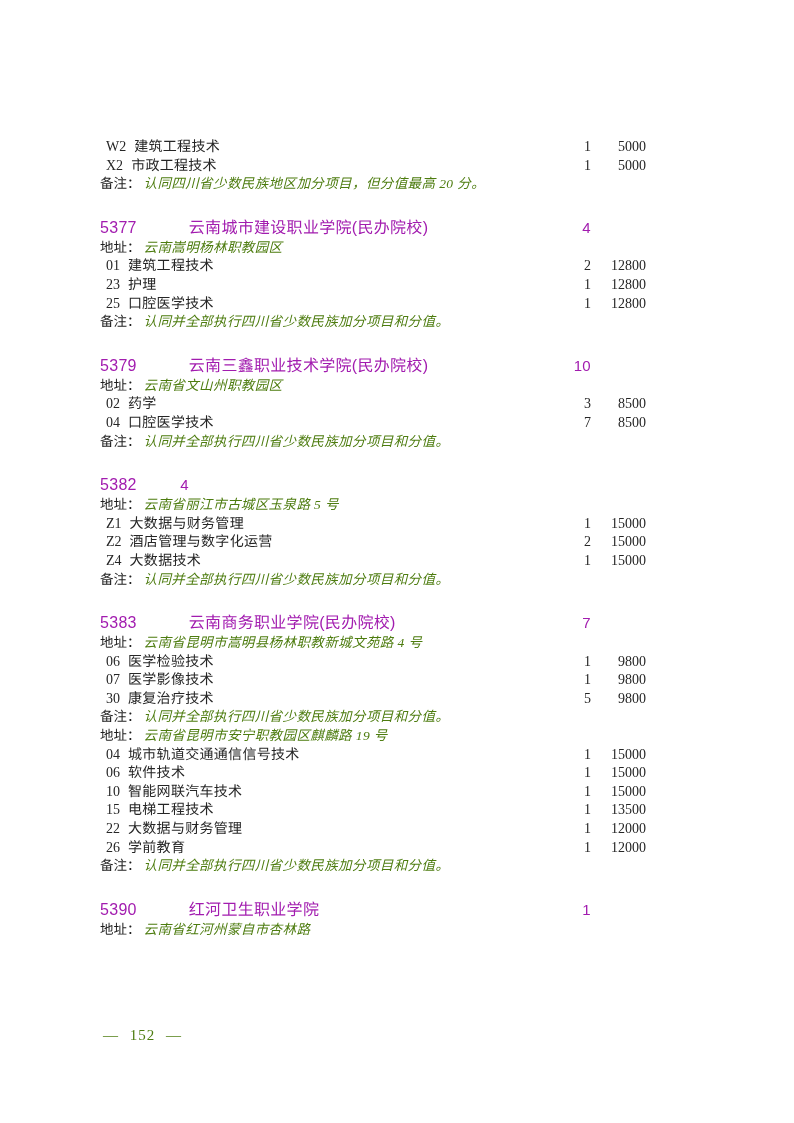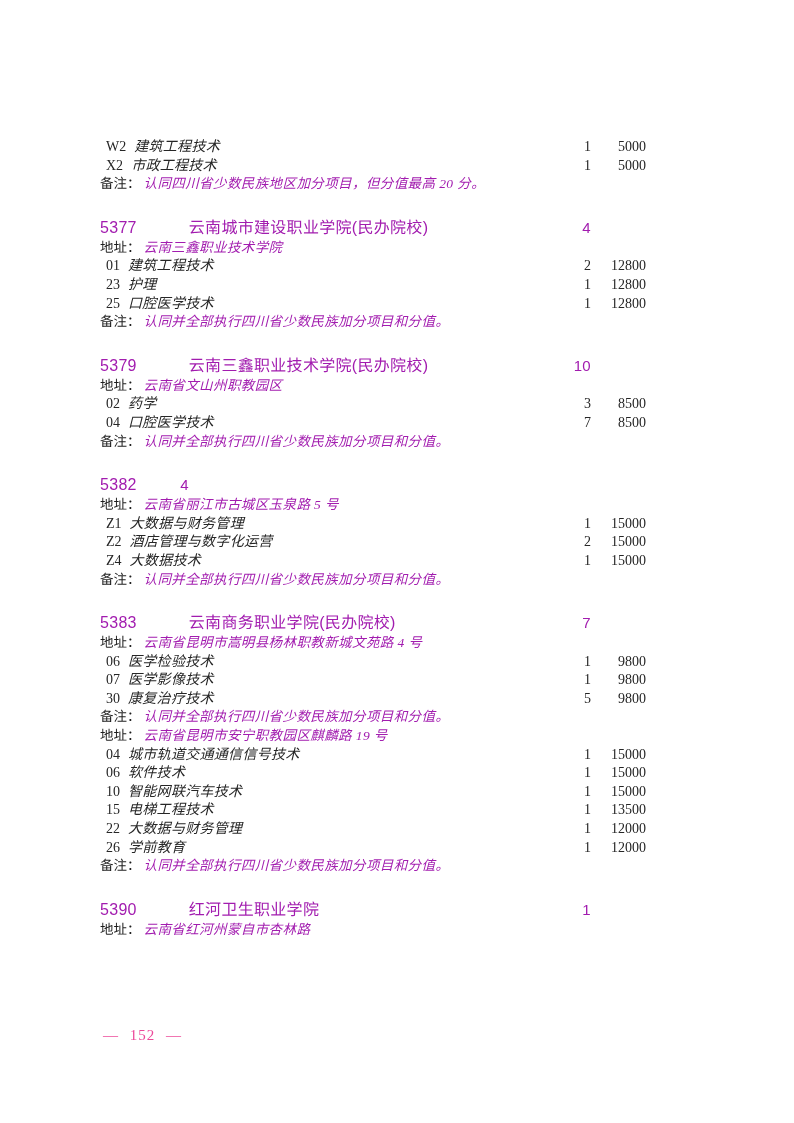--- a/index.html
+++ b/index.html
@@ -42,40 +42,40 @@
     font-family: "Liberation Sans", "DejaVu Sans", sans-serif;
     font-weight: normal;
     font-size: 13.5px;
     color: #1c1c1c;
     margin-right: 3px;
     white-space: nowrap;
   }
   .kai {
     font-style: italic;           
     font-size: 13.5px;
-    color: #a21caf;
+    color: #4d7c0f;
     letter-spacing: 0.4px;
   }
 
   
   .course-row .code {
     padding-left: 6px;
     margin-right: 8px;
     white-space: nowrap;
   }
-  .course-row .name { flex: 1; letter-spacing: 0.3px; font-style: italic; }
+  .course-row .name { flex: 1; letter-spacing: 0.3px; }
   .count { width: 40px; text-align: right; }
   .fee   { width: 55px; text-align: right; }
   .fee-spacer { width: 55px; }
 
   .footer {
     position: absolute;
     left: 103px; top: 1027px;
     font-size: 15px;
-    color: #ec4899;
+    color: #4d7c0f;
     word-spacing: 6px;
     letter-spacing: 1px;
   }
 </style>
 </head>
 <body>
 
 <div class="page">
   <div class="content" id="content">
   <section class="college-section continuation">
@@ -103,21 +103,21 @@
 
   <section class="college-section">
     <div class="row section-header">
       <span class="hdr-code">5377</span>
       <span class="hdr-name">云南城市建设职业学院(民办院校)</span>
       <span class="count">4</span>
       <span class="fee-spacer"></span>
     </div>
     <div class="row addr-row">
       <span class="label">地址：</span>
-      <span class="kai">云南三鑫职业技术学院</span>
+      <span class="kai">云南嵩明杨林职教园区</span>
     </div>
     <div class="courses">
   <div class="row course-row">
     <span class="code">01</span>
     <span class="name">建筑工程技术</span>
     <span class="count">2</span>
     <span class="fee">12800</span>
   </div>
 
   <div class="row course-row">

